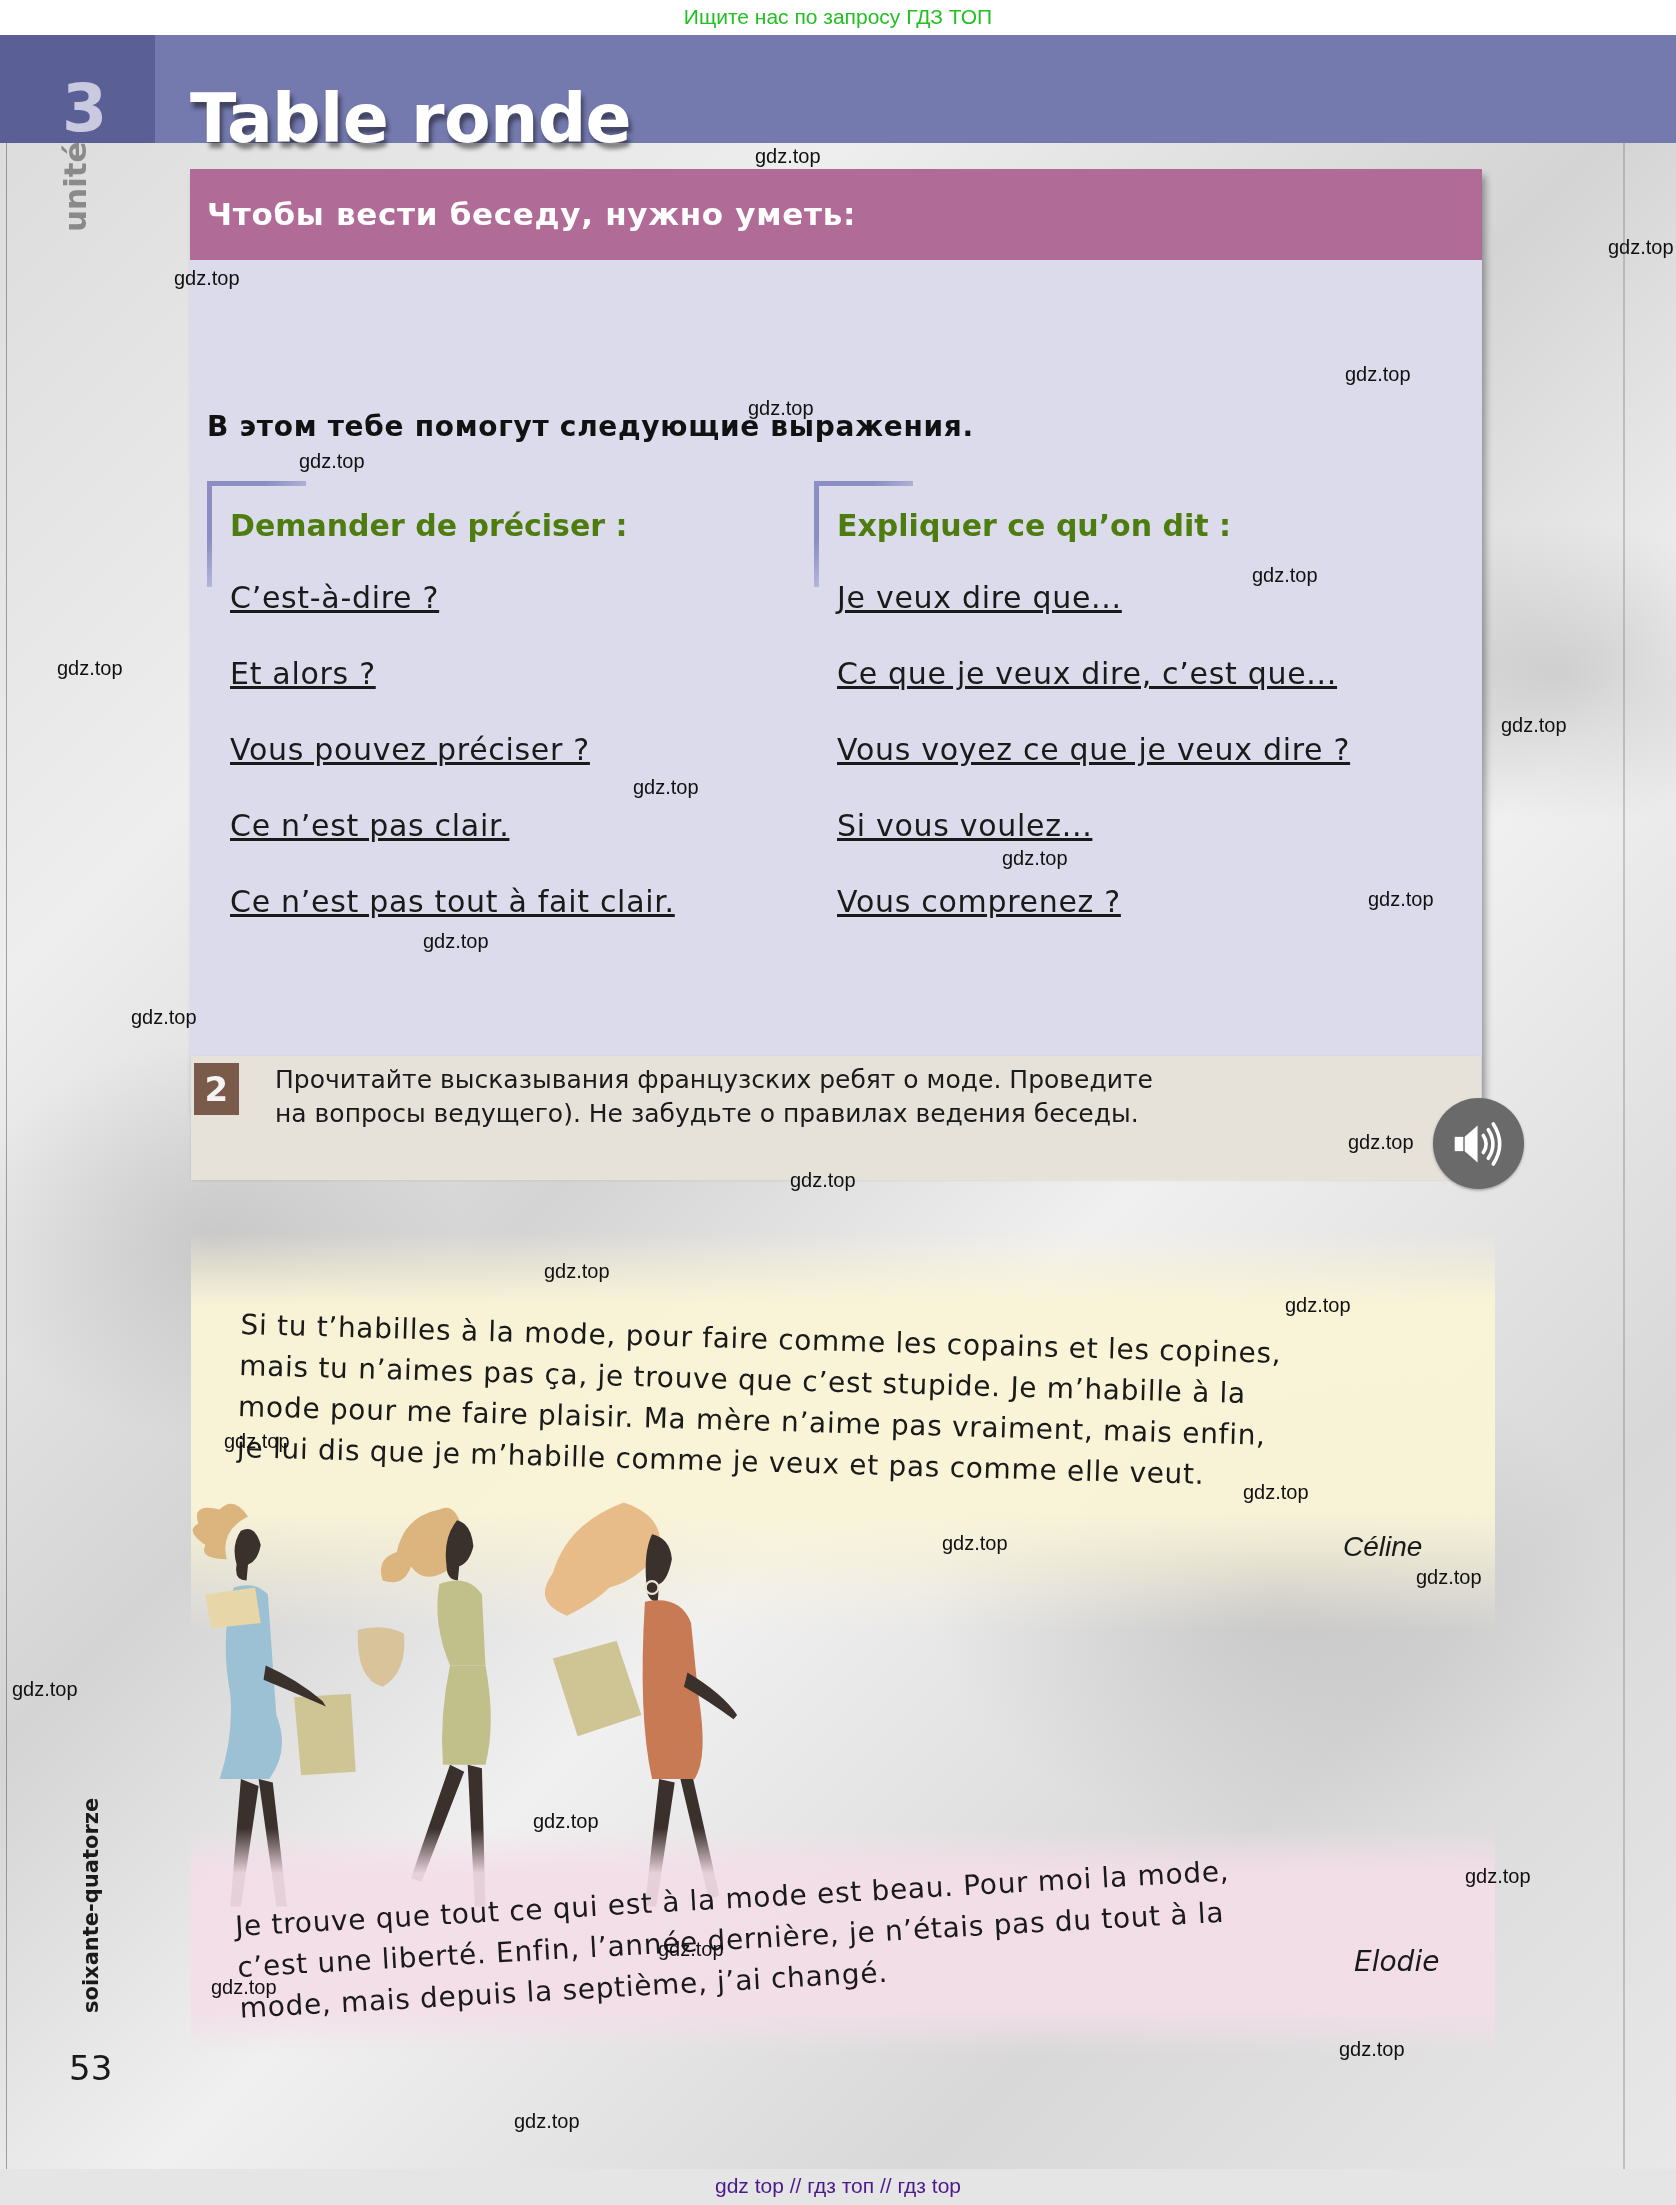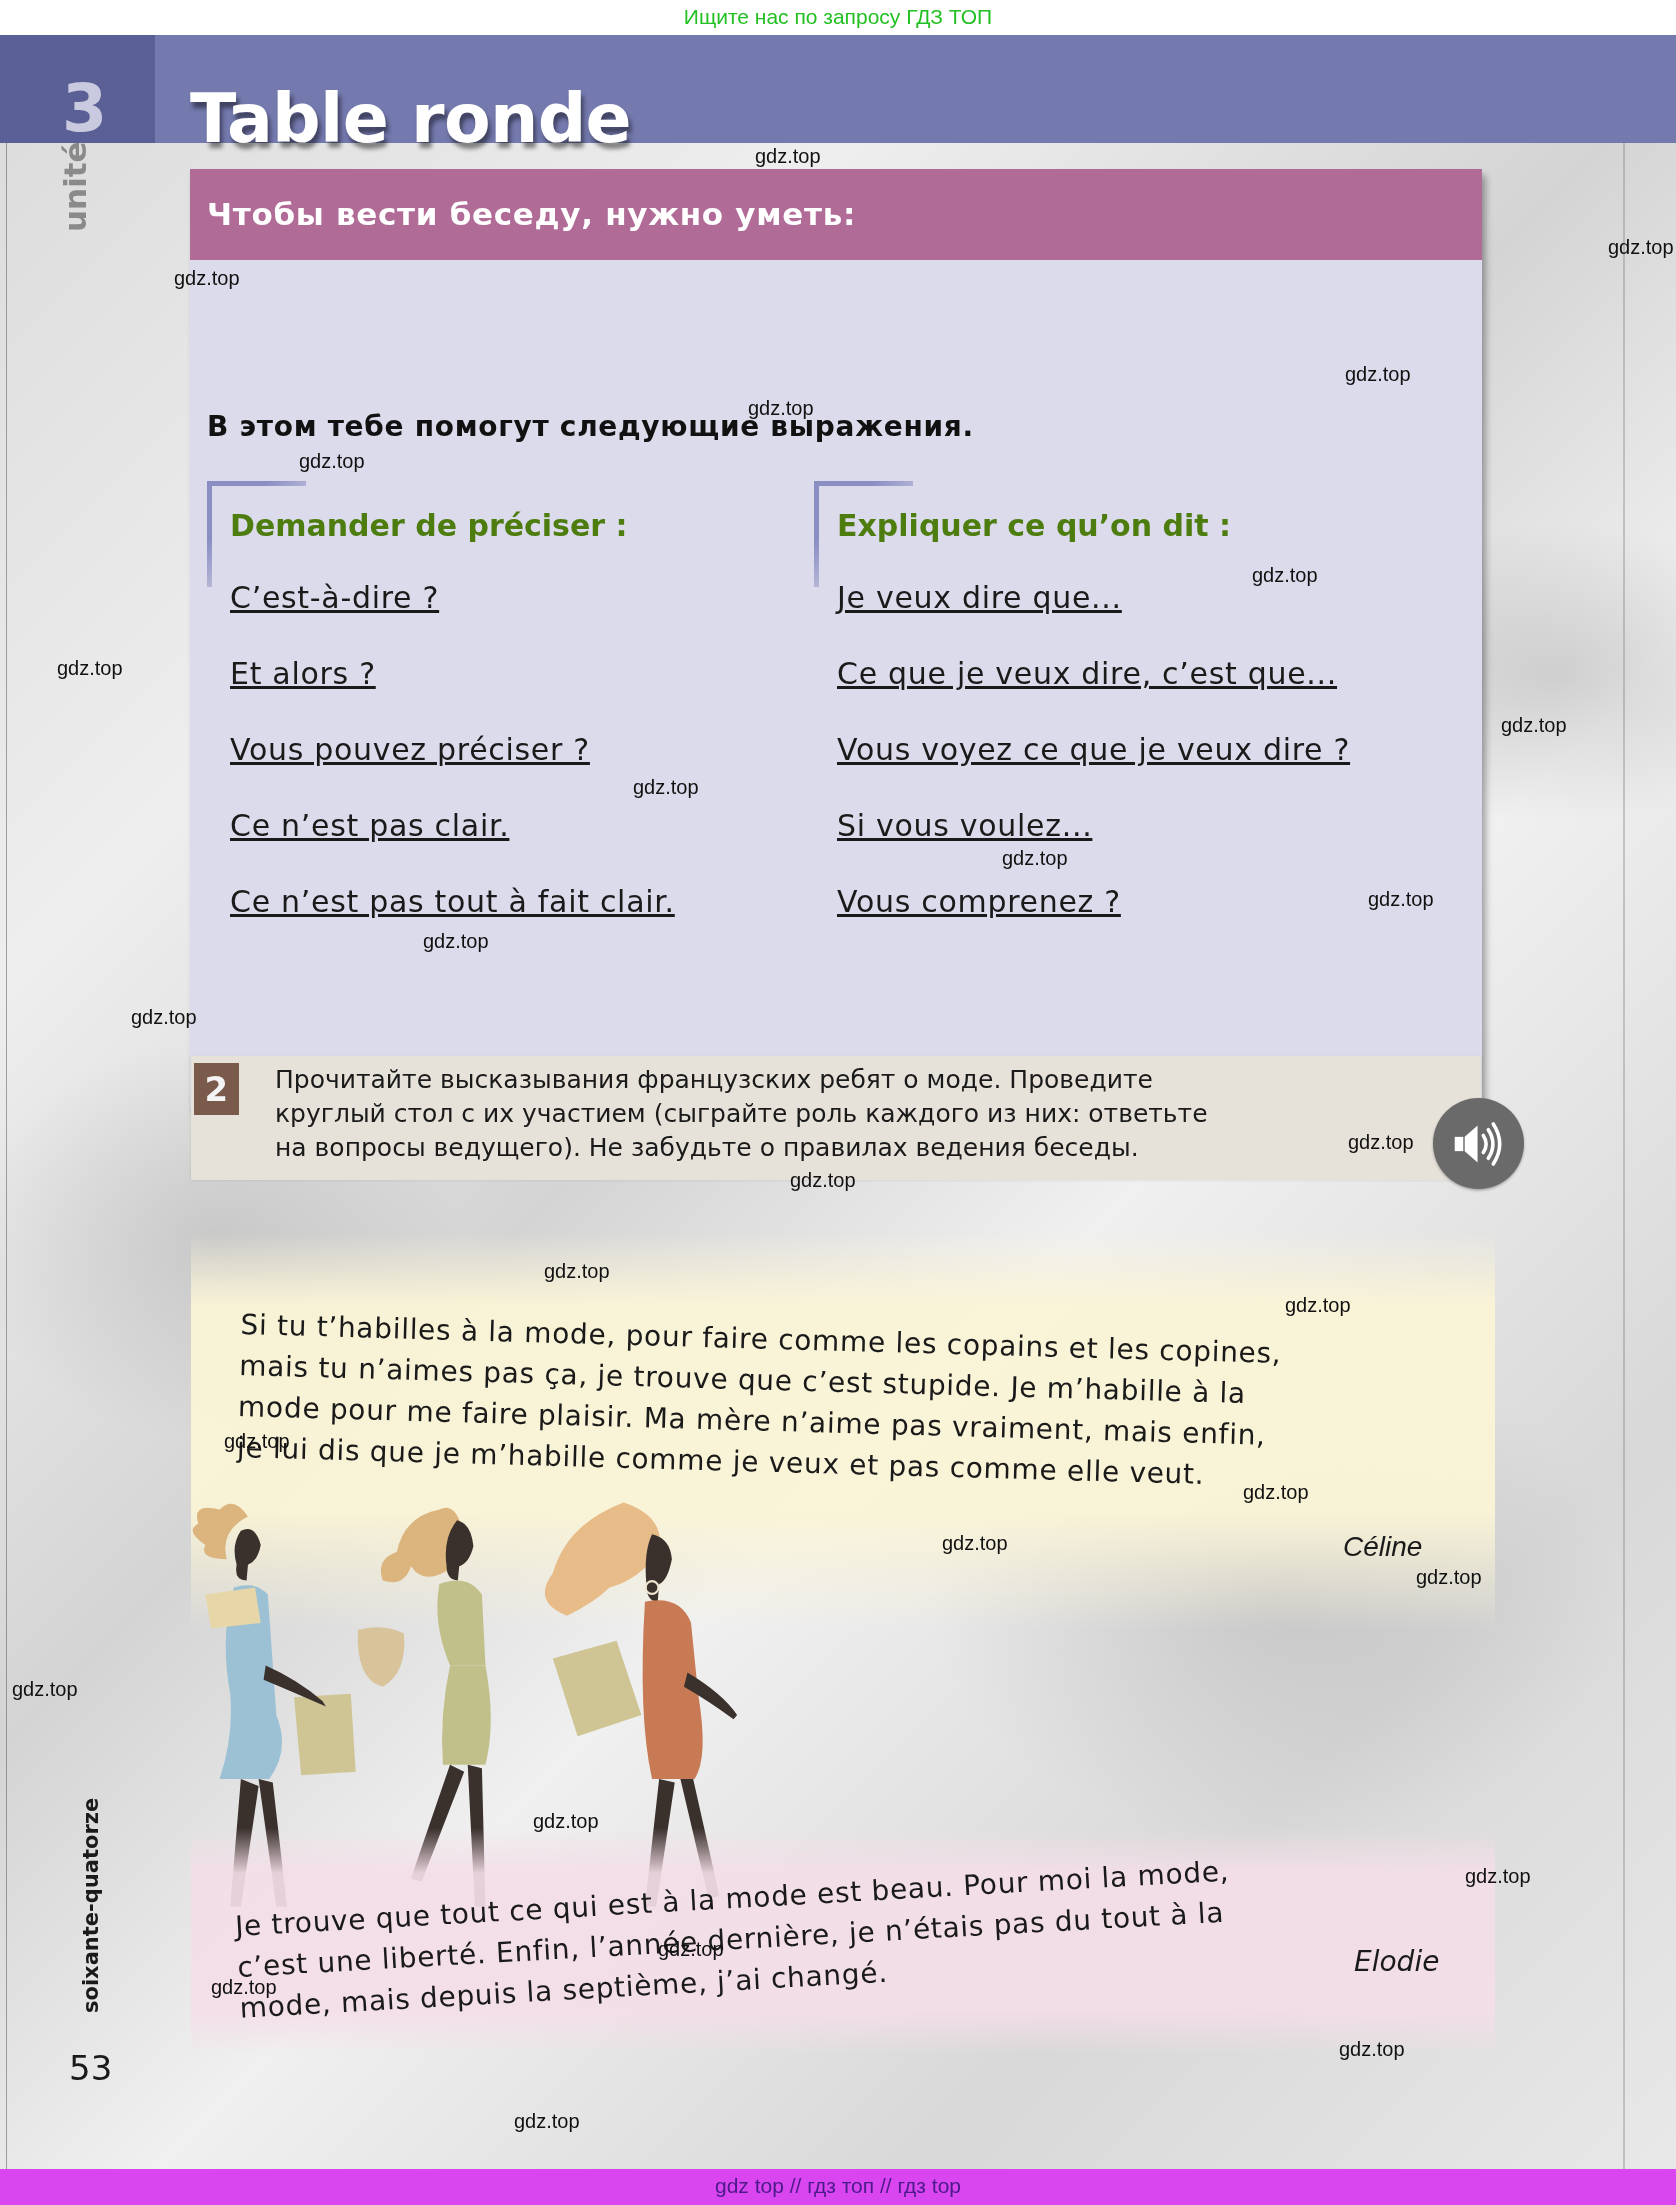--- a/index.html
+++ b/index.html
@@ -6,21 +6,21 @@
   html, body { width: 1676px; height: 2205px; background: #ffffff; overflow: hidden; }
   body { position: relative; font-family: "DejaVu Sans", sans-serif; color: #1a1a1a; }
 
   .top-banner {
     position: absolute; left: 0; top: 0; width: 1676px; height: 35px;
     background: #ffffff; text-align: center;
     font-family: "Liberation Sans", sans-serif; font-size: 21px; line-height: 33px; color: #22c022;
   }
   .bottom-banner {
     position: absolute; left: 0; top: 2169px; width: 1676px; height: 36px;
-    background: #d946ef; text-align: center;
+    background: #e5e5e5; text-align: center;
     font-family: "Liberation Sans", sans-serif; font-size: 21px; line-height: 34px; color: #4b1a8a;
   }
 
   .page {
     position: absolute; left: 0; top: 35px; width: 1676px; height: 2134px;
     background:
       radial-gradient(ellipse 425px 213px at 992px 992px, rgba(255,255,255,0.7), rgba(255,255,255,0) 70%),
       radial-gradient(ellipse 354px 284px at 213px 1205px, rgba(160,160,160,0.35), rgba(160,160,160,0) 70%),
       radial-gradient(ellipse 496px 354px at 1276px 1559px, rgba(150,150,150,0.3), rgba(150,150,150,0) 70%),
       radial-gradient(ellipse 354px 213px at 1559px 638px, rgba(140,140,140,0.3), rgba(140,140,140,0) 70%),
@@ -189,21 +189,20 @@
       <div class="phrase" style="top:251px">Vous voyez ce que je veux dire ?</div>
       <div class="phrase" style="top:327px">Si vous voulez...</div>
       <div class="phrase" style="top:403px">Vous comprenez ?</div>
     </div>
   </div>
 
   <div class="task-box">
     <div class="task-number">2</div>
     <div class="task-text">
       <div>Прочитайте высказывания французских ребят о моде. Проведите</div>
-      <div>круглый стол с их участием (сыграйте роль каждого из них: ответьте</div>
       <div>на вопросы ведущего). Не забудьте о правилах ведения беседы.</div>
     </div>
   </div>
   <div class="audio-button">
     <svg width="60" height="60" viewBox="0 0 84 84">
       <rect x="8" y="32" width="12" height="20" fill="#ffffff"></rect>
       <polygon points="22,32 40,16 40,68 22,52" fill="#ffffff"></polygon>
       <path d="M48 30 Q56 42 48 54" stroke="#ffffff" stroke-width="5" fill="none" stroke-linecap="round"></path>
       <path d="M55 22 Q68 42 55 62" stroke="#ffffff" stroke-width="5" fill="none" stroke-linecap="round"></path>
       <path d="M62 14 Q80 42 62 70" stroke="#ffffff" stroke-width="5" fill="none" stroke-linecap="round"></path>

